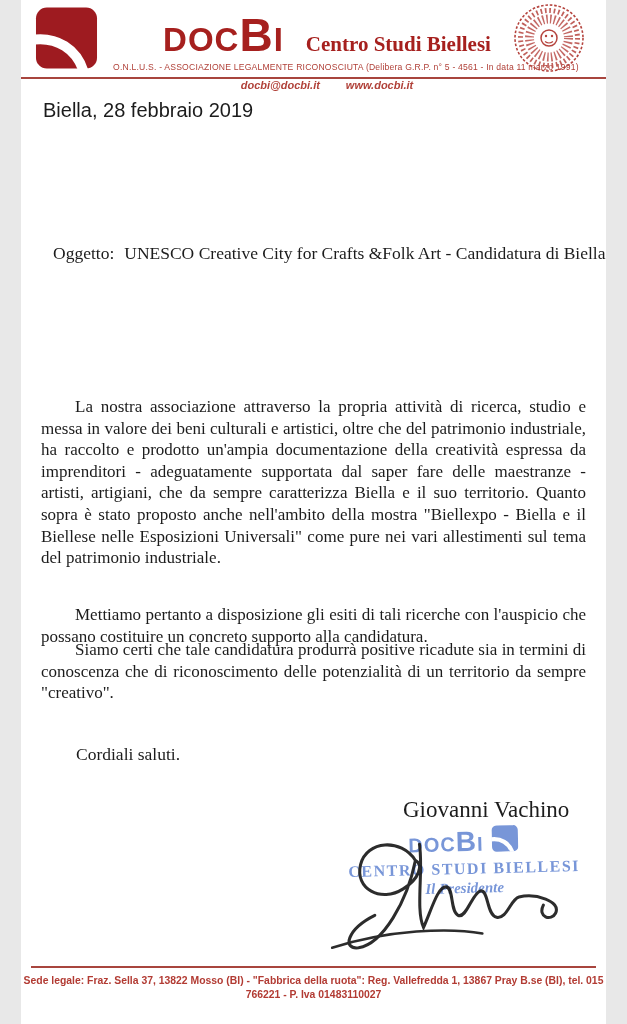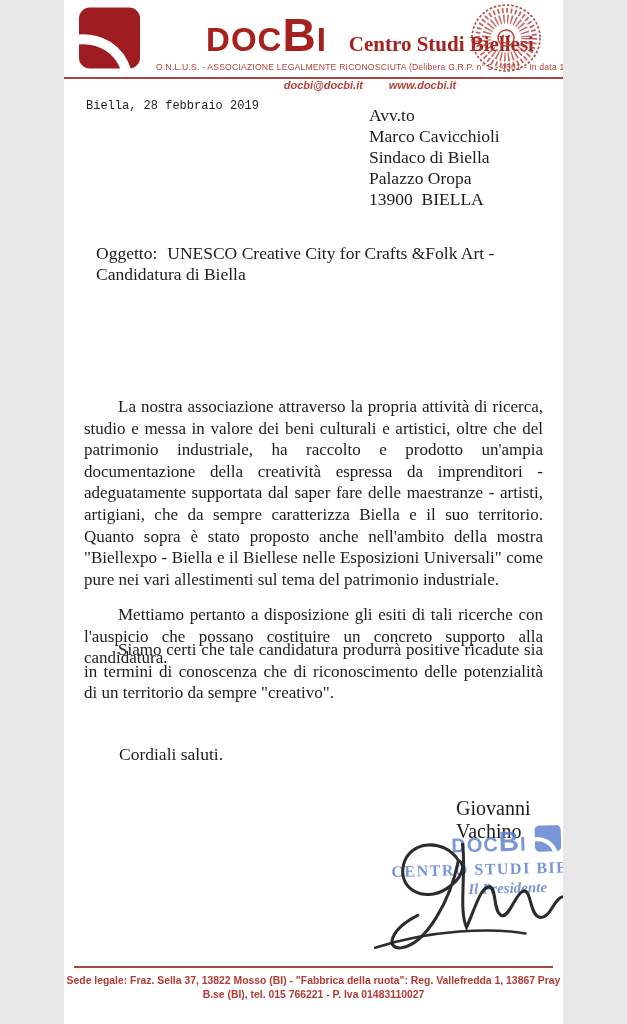--- a/index.html
+++ b/index.html
@@ -1,18 +1,18 @@
 <!DOCTYPE html>
 <html><head>
 <meta charset="utf-8">
 <style>
   html,body{margin:0;padding:0;background:#e8e8e8;}
   .page{
     position:relative;
-    width:499px;height:1024px;
+    width:585px;height:1024px;
     margin:0 auto;
     background:#ffffff;
     font-family:"Liberation Serif", serif;
     color:#1c1c1c;
     overflow:hidden;
   }
 
   
   .logo-square{position:absolute;left:14px;top:6px;width:63px;height:64px;}
   .header-center{position:absolute;left:92px;top:12px;width:428px;text-align:center;}
@@ -22,32 +22,32 @@
   .logotype .lg-b{font-size:46px;text-transform:uppercase;}
   .logotype .lg-i{font-size:33px;text-transform:uppercase;}
   .org-name{color:#A6201E;font-family:"Liberation Serif",serif;font-weight:bold;font-size:21px;white-space:nowrap;}
   .onlus-line{margin-top:4px;color:#B04038;font-family:"Liberation Sans",sans-serif;font-size:8.6px;letter-spacing:.2px;white-space:nowrap;}
   .contact-line{margin-top:7px;color:#B04038;font-family:"Liberation Sans",sans-serif;font-size:11px;font-style:italic;font-weight:bold;}
   .contact-line .sep{display:inline-block;width:26px;}
   .seal{position:absolute;right:16px;top:2px;width:82px;height:74px;}
   .header-rule{position:absolute;left:0;right:0;top:77px;height:2px;background:#A8453E;}
 
   
-  .date-line{position:absolute;left:22px;top:99px;font-family:Liberation Mono, monospace;font-size:12px;}
+  .date-line{position:absolute;left:22px;top:99px;font-family:Liberation Sans, sans-serif;font-size:20px;}
   .recipient{position:absolute;left:305px;top:105px;font-size:17.5px;line-height:21px;}
   .recipient div{white-space:pre;}
   .subject{position:absolute;left:20px;top:243px;font-size:17.5px;margin-left:12px;}
   .subject .subject-label{margin-right:10px;}
   .para{position:absolute;left:20px;right:20px;font-size:17px;line-height:21.6px;text-align:justify;text-indent:34px;margin:0;}
   .p1{top:303px;}
   .p2{top:396px;}
   .p3{top:577px;margin-top:27px;}
   .p4{top:628px;margin-top:11px;}
   .closing{position:absolute;left:55px;top:744px;font-size:17.5px;}
-  .signer-name{position:absolute;left:392px;top:797px;font-size:20px;}
+  .signer-name{position:absolute;left:382px;top:797px;font-size:23px;}
 
   
   .stamp{
     position:absolute;left:314px;top:826px;width:258px;
     text-align:center;color:#5B7FD0;opacity:.82;
     transform:rotate(-1.5deg);
     font-family:"Liberation Serif",serif;
     z-index:2;
   }
   .stamp-row1{display:flex;justify-content:center;align-items:center;gap:8px;}
@@ -98,27 +98,20 @@
       <circle cx="38" cy="34" r="1.2" fill="#B5443E"></circle>
       <circle cx="44" cy="34" r="1.2" fill="#B5443E"></circle>
       <path d="M 37,39.5 Q 41,42.5 45,39.5" stroke="#B5443E" fill="none" stroke-width="1.2"></path>
     </svg>
   </div>
 
   <div class="header-rule"></div>
 
   <div class="date-line">Biella, 28 febbraio 2019</div>
 
-  <div class="recipient">
-    <div>Avv.to</div>
-    <div>Marco Cavicchioli</div>
-    <div>Sindaco di Biella</div>
-    <div>Palazzo Oropa</div>
-    <div>13900  BIELLA</div>
-  </div>
 
   <div class="subject">
     <span class="subject-label">Oggetto:</span><span>UNESCO Creative City for Crafts &amp;Folk Art - Candidatura di Biella</span>
   </div>
 
   <p class="para p2">La nostra associazione attraverso la propria attività di ricerca, studio e messa in valore dei beni culturali e artistici, oltre che del patrimonio industriale, ha raccolto e prodotto un'ampia documentazione della creatività espressa da imprenditori - adeguatamente supportata dal saper fare delle maestranze - artisti, artigiani, che da sempre caratterizza Biella e il suo territorio. Quanto sopra è stato proposto anche nell'ambito della mostra "Biellexpo - Biella e il Biellese nelle Esposizioni Universali" come pure nei vari allestimenti sul tema del patrimonio industriale.</p>
   <p class="para p3">Mettiamo pertanto a disposizione gli esiti di tali ricerche con l'auspicio che possano costituire un concreto supporto alla candidatura.</p>
   <p class="para p4">Siamo certi che tale candidatura produrrà positive ricadute sia in termini di conoscenza che di riconoscimento delle potenzialità di un territorio da sempre "creativo".</p>
 
   <div class="closing">Cordiali saluti.</div>

